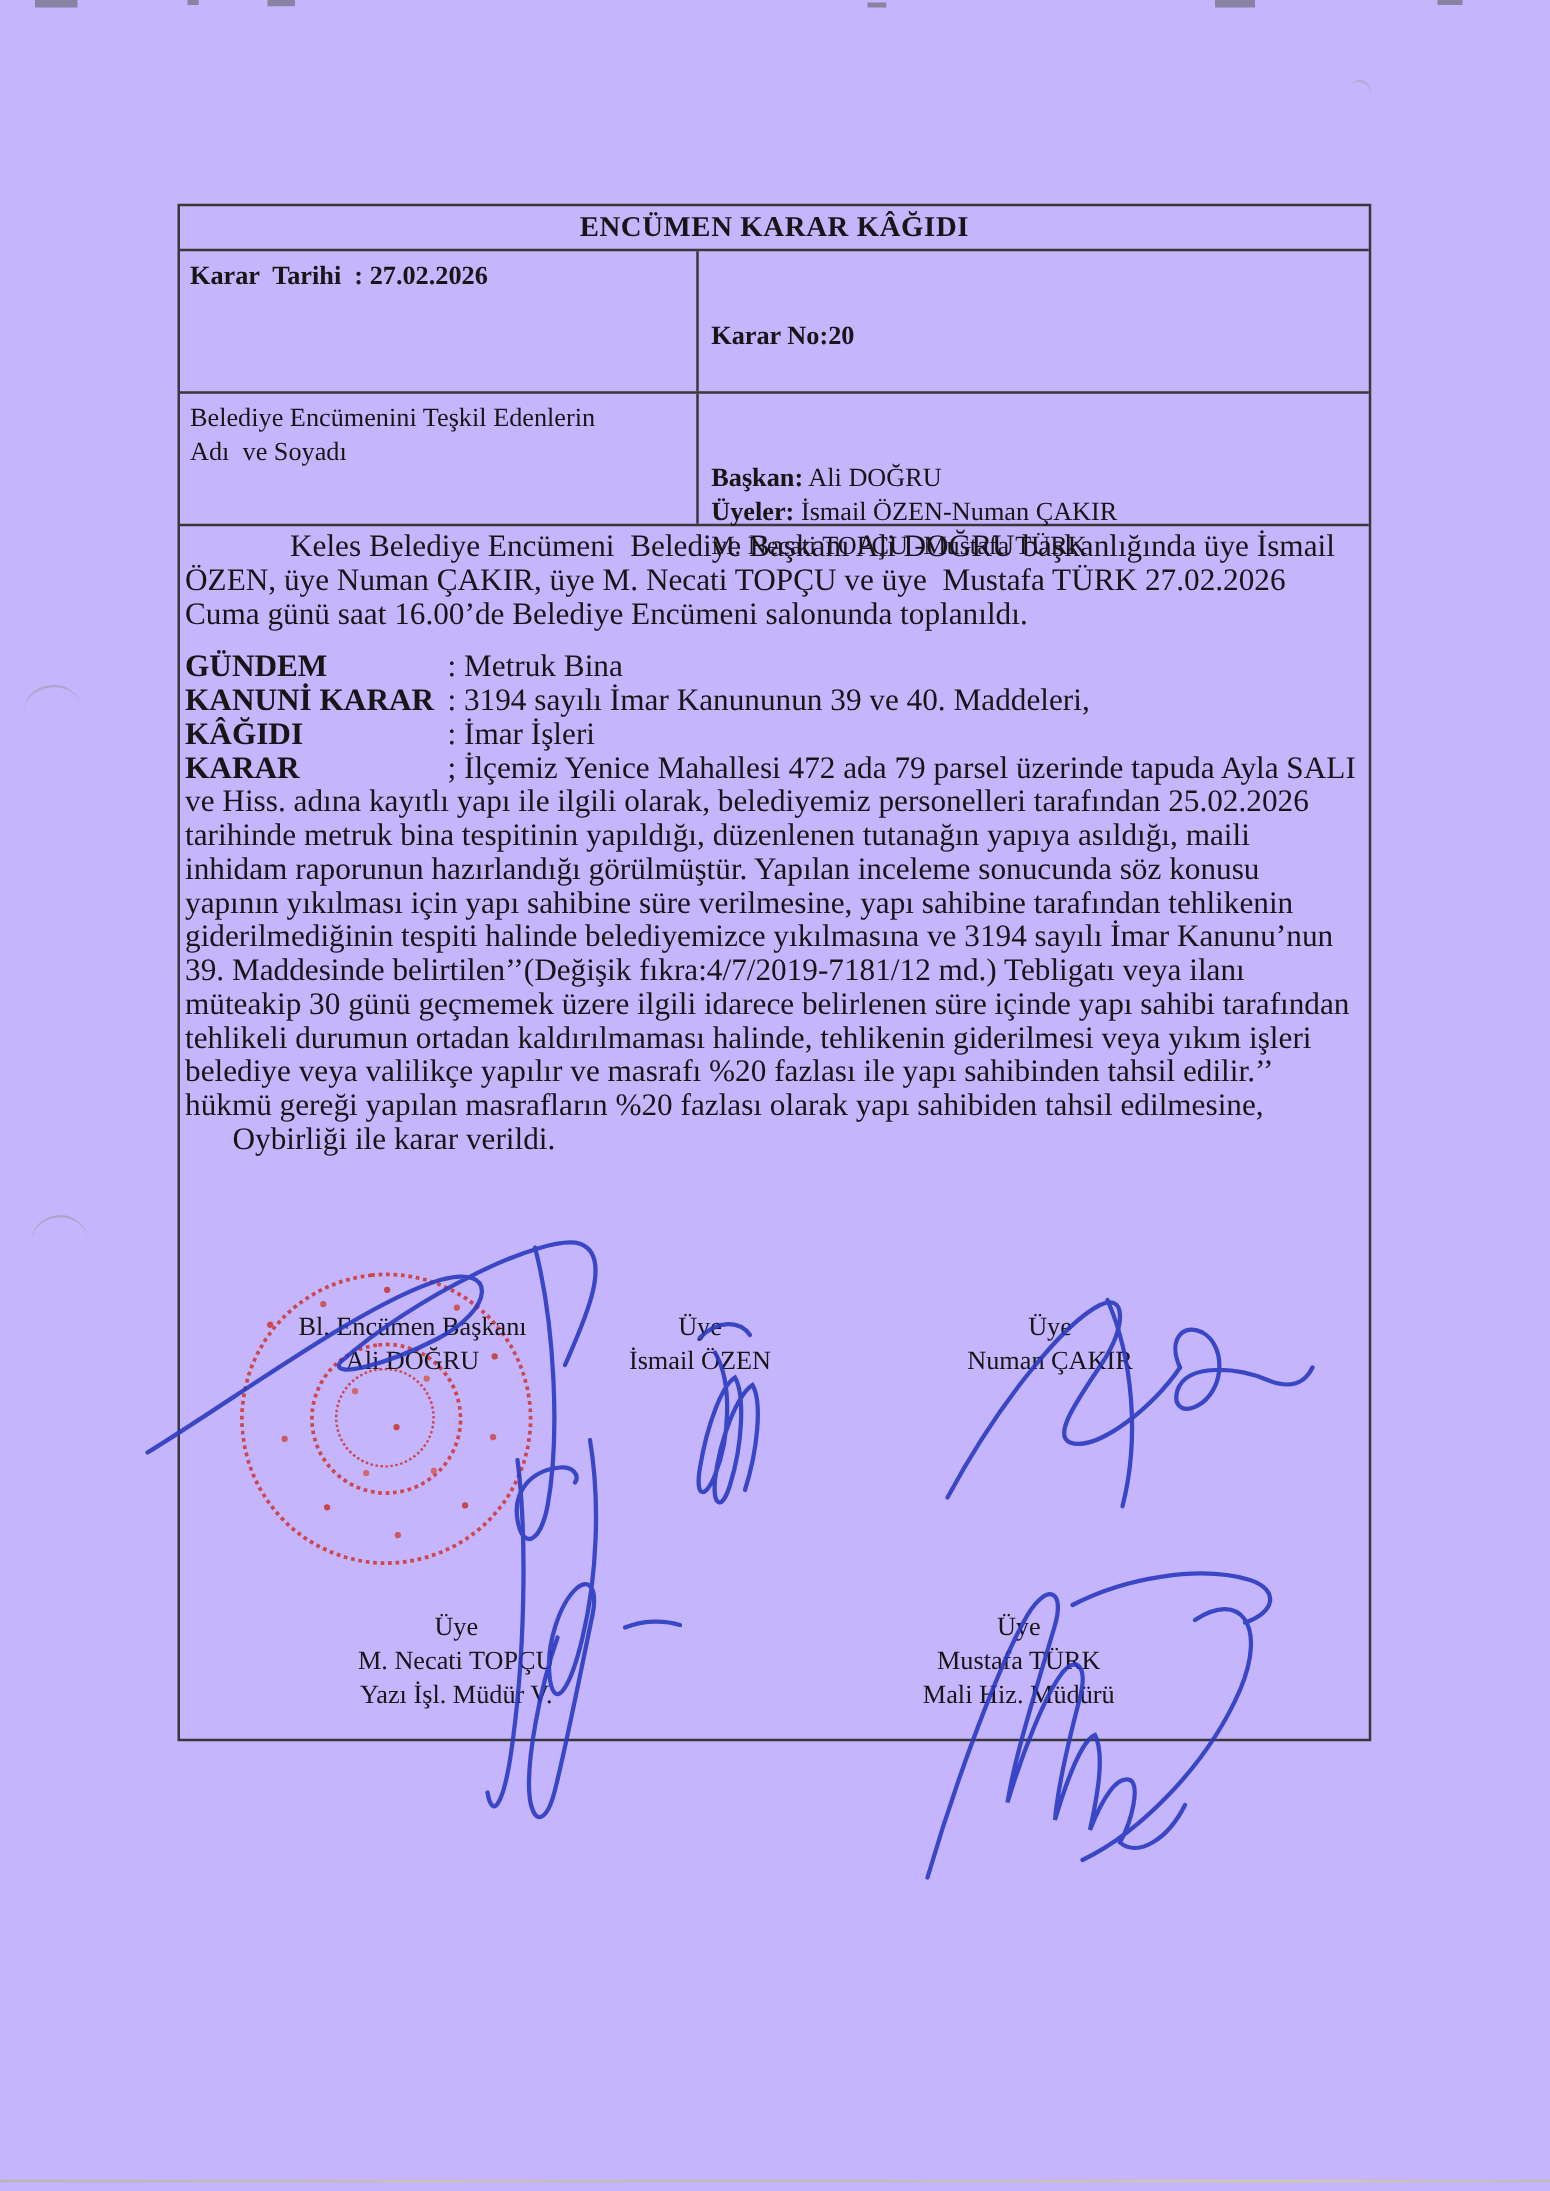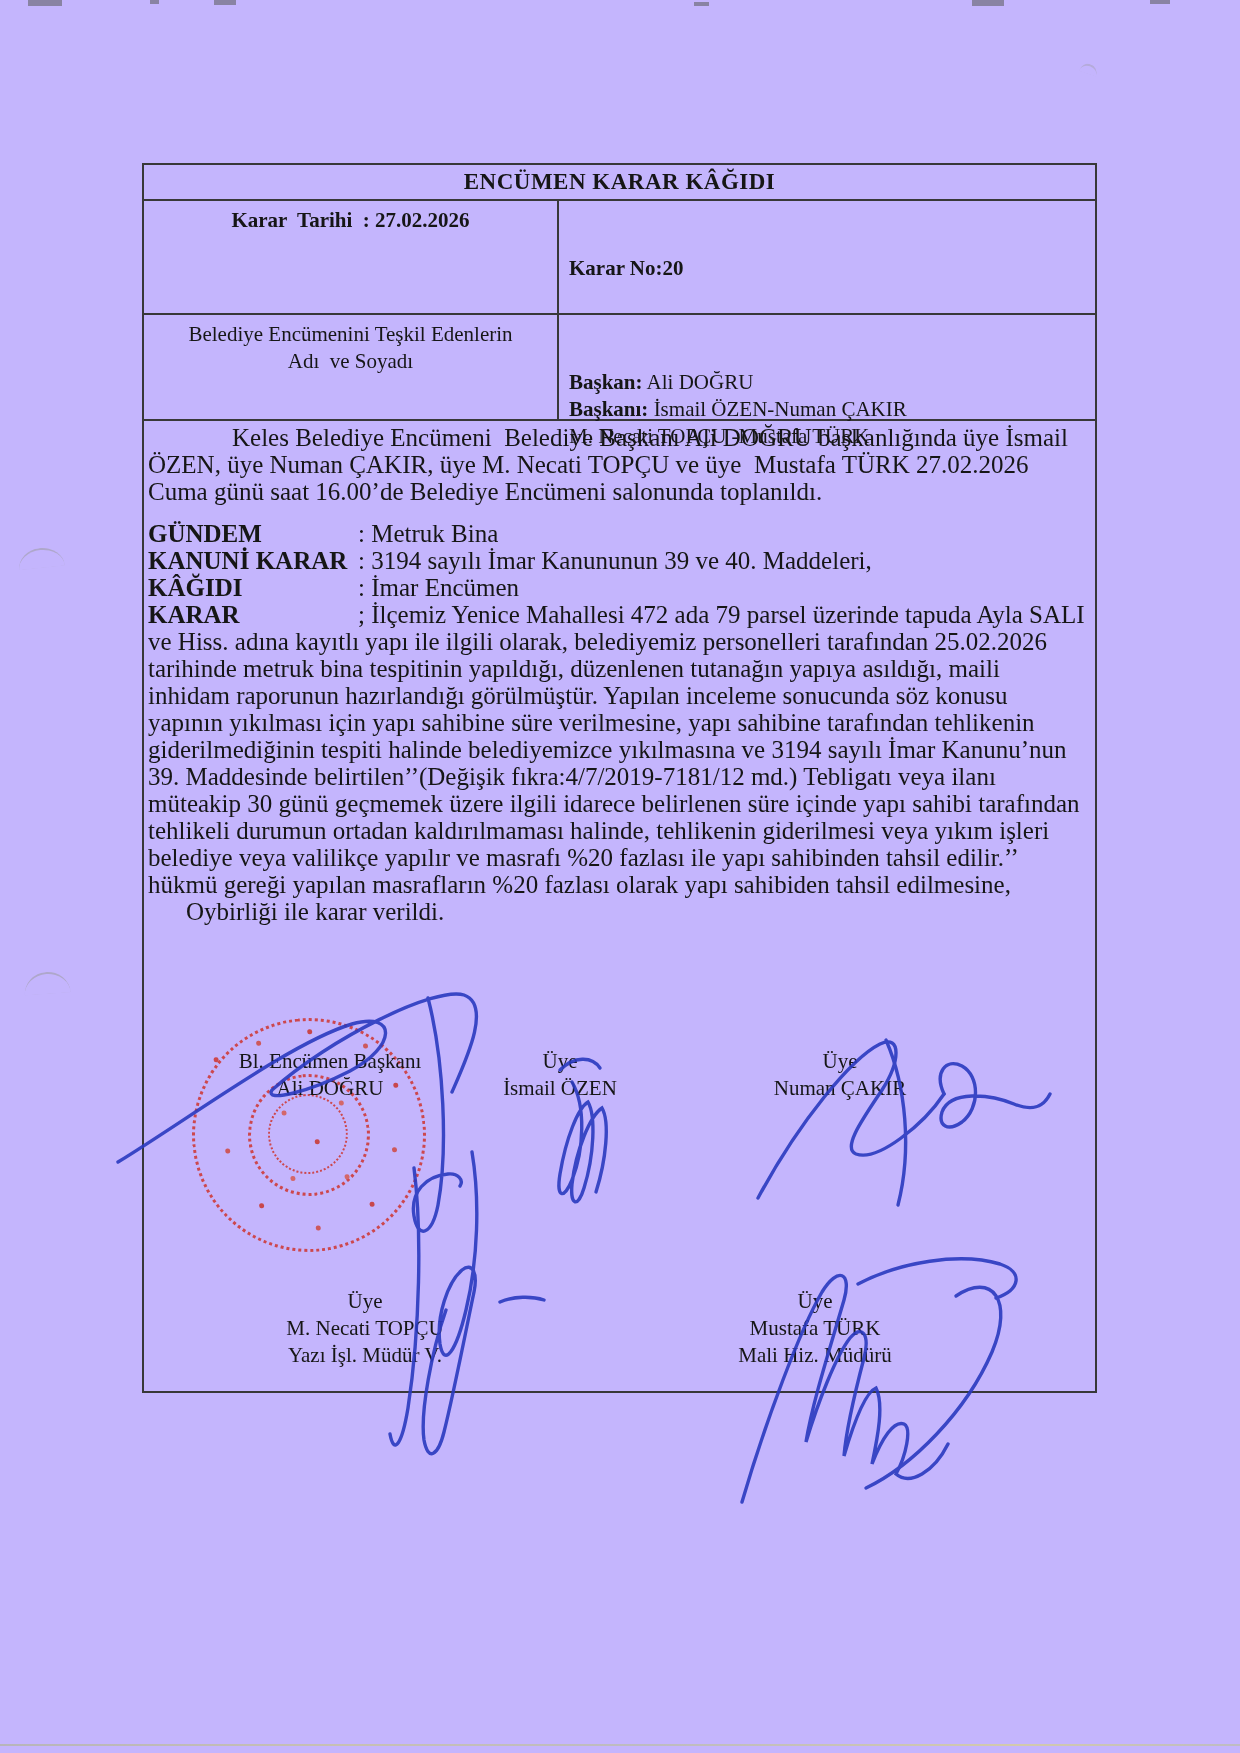--- a/index.html
+++ b/index.html
@@ -12,21 +12,21 @@
     position:absolute;left:142px;top:163px;width:951px;height:1226px;
     border:2px solid #383838;
   }
   .title-row{
     height:34px;line-height:34px;text-align:center;font-weight:bold;font-size:23px;
     letter-spacing:.5px;border-bottom:2px solid #383838;white-space:pre-wrap;
   }
   .grid-row{display:flex;border-bottom:2px solid #383838;}
   .row-dates{height:112px;}
   .row-members{height:104px;}
-  .cell-left{width:415px;border-right:2px solid #383838;padding:6px 8px;box-sizing:border-box;text-align:center;}
+  .cell-left{width:415px;border-right:2px solid #383838;padding:6px 8px;box-sizing:border-box;}
   .cell-right{flex:1;padding:6px 10px;box-sizing:border-box;margin-top:48px;}
   .hdr-bold{font-weight:bold;font-size:21px;line-height:27px;white-space:pre-wrap;}
   .hdr-line{font-size:21px;line-height:27px;white-space:pre-wrap;}
   .hdr-line b{font-weight:bold;}
   
   .body-text{
     position:absolute;left:148px;top:424px;width:938px;
     font-size:25px;line-height:27px;
   }
   .para{margin:0;white-space:pre-wrap;}
@@ -83,31 +83,31 @@
       <div class="cell-left hdr-bold">Karar  Tarihi  : 27.02.2026</div>
       <div class="cell-right hdr-bold">Karar No:20</div>
     </div>
     <div class="grid-row row-members">
       <div class="cell-left">
         <div class="hdr-line">Belediye Encümenini Teşkil Edenlerin</div>
         <div class="hdr-line">Adı  ve Soyadı</div>
       </div>
       <div class="cell-right">
         <div class="hdr-line"><b>Başkan:</b><span> Ali DOĞRU</span></div>
-        <div class="hdr-line"><b>Başkanı:</b><span> İsmail ÖZEN-Numan ÇAKIR</span></div>
+        <div class="hdr-line"><b>Üyeler:</b><span> İsmail ÖZEN-Numan ÇAKIR</span></div>
         <div class="hdr-line">M. Necati TOPÇU -Mustafa TÜRK</div>
       </div>
     </div>
   </div>
 
   <div class="body-text">
     <p class="para intro">Keles Belediye Encümeni  Belediye Başkanı Ali DOĞRU başkanlığında üye İsmail ÖZEN, üye Numan ÇAKIR, üye M. Necati TOPÇU ve üye  Mustafa TÜRK 27.02.2026 Cuma günü saat 16.00’de Belediye Encümeni salonunda toplanıldı.</p>
     <div class="agenda-line"><span class="lbl">GÜNDEM</span><span>: Metruk Bina</span></div>
     <div class="agenda-line"><span class="lbl">KANUNİ KARAR</span><span>: 3194 sayılı İmar Kanununun 39 ve 40. Maddeleri,</span></div>
-    <div class="agenda-line"><span class="lbl">KÂĞIDI</span><span>: İmar Encümen</span></div>
+    <div class="agenda-line"><span class="lbl">KÂĞIDI</span><span>: İmar İşleri</span></div>
     <p class="para karar"><span class="lbl">KARAR</span><span>; İlçemiz Yenice Mahallesi 472 ada 79 parsel üzerinde tapuda Ayla SALI ve Hiss. adına kayıtlı yapı ile ilgili olarak, belediyemiz personelleri tarafından 25.02.2026 tarihinde metruk bina tespitinin yapıldığı, düzenlenen tutanağın yapıya asıldığı, maili inhidam raporunun hazırlandığı görülmüştür. Yapılan inceleme sonucunda söz konusu yapının yıkılması için yapı sahibine süre verilmesine, yapı sahibine tarafından tehlikenin giderilmediğinin tespiti halinde belediyemizce yıkılmasına ve </span><b>3194 sayılı İmar Kanunu’nun 39. Maddesinde belirtilen’’(Değişik fıkra:4/7/2019-7181/12 md.) Tebligatı veya ilanı müteakip 30 günü geçmemek üzere ilgili idarece belirlenen süre içinde yapı sahibi tarafından tehlikeli durumun ortadan kaldırılmaması halinde, tehlikenin giderilmesi veya yıkım işleri belediye veya valilikçe yapılır ve masrafı %20 fazlası ile yapı sahibinden tahsil edilir.’’</b><span> hükmü gereği yapılan masrafların %20 fazlası olarak yapı sahibiden tahsil edilmesine,</span></p>
     <p class="para closing">Oybirliği ile karar verildi.</p>
   </div>
 
   <div class="stamp">
     <div class="stamp-c1"></div>
     <div class="stamp-c2"></div>
     <div class="stamp-c3"></div>
     <div class="stamp-speck"></div>
   </div>

